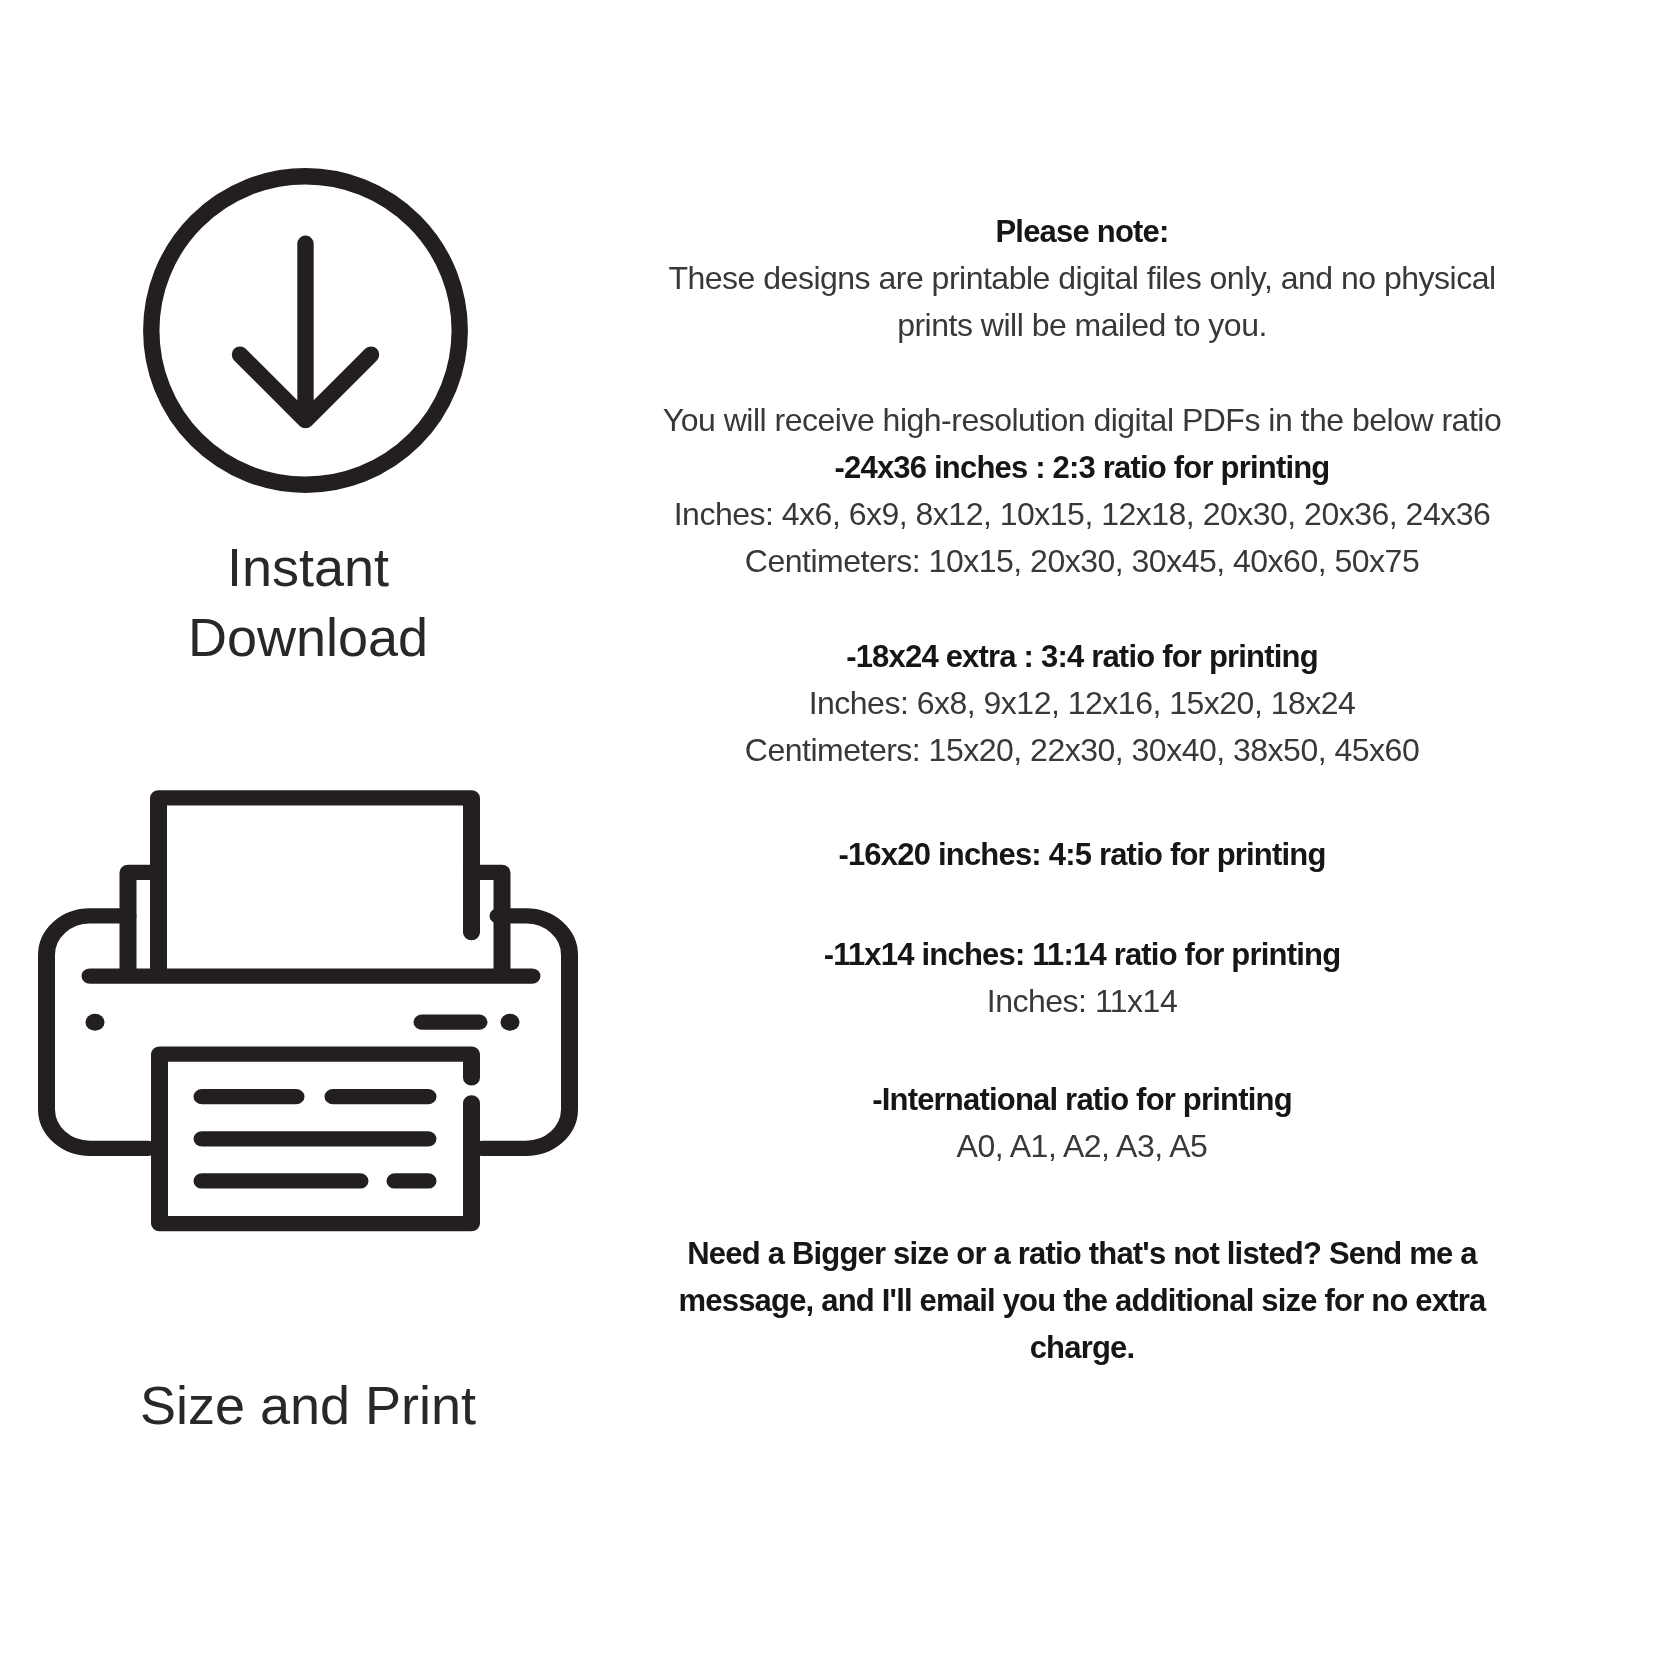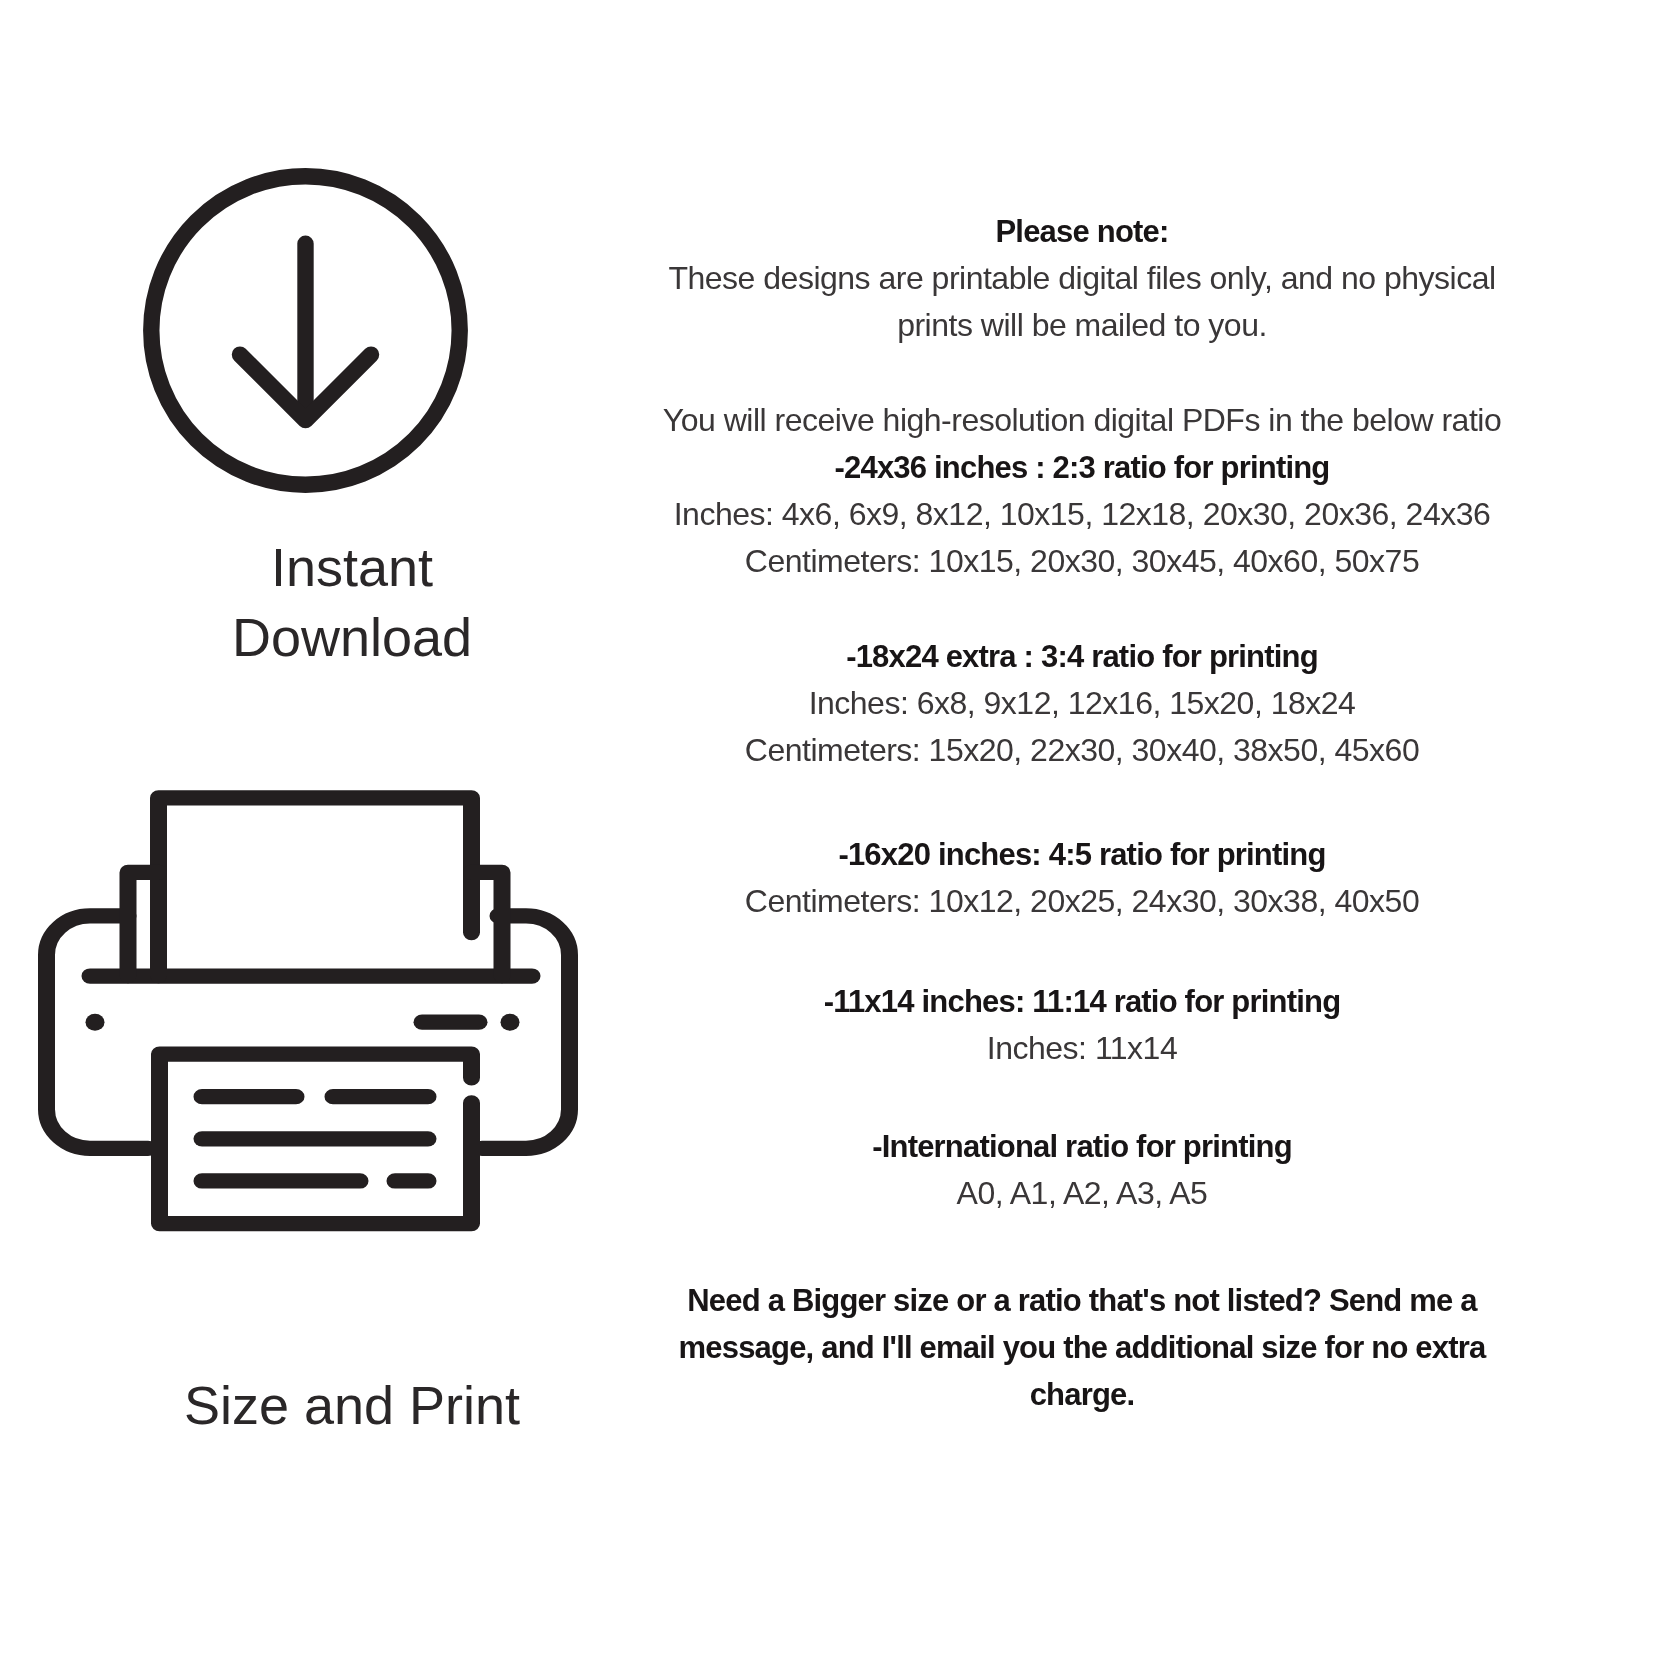--- a/index.html
+++ b/index.html
@@ -15,21 +15,20 @@
   
   .icon { position:absolute; }
   .dl-icon { left:132px; top:157px; width:347px; height:347px; }
   .printer-icon { left:38px; top:780px; width:540px; height:462px; }
   .left-label {
     position:absolute; left:0; width:616px;
     text-align:center;
     font-size:54px; line-height:70px; letter-spacing:0px;
     font-weight:400; color:#2a2728;
     white-space:nowrap;
-    margin-left:44px;
   }
   .dl-label { top:532px; }
   .print-label { top:1370px; }
   
   .right-col {
     position:absolute; left:602px; top:208px; width:960px;
     text-align:center;
   }
   .line { line-height:47px; white-space:nowrap; }
   .light { font-size:32px; font-weight:400; color:#3a3738; letter-spacing:-0.5px; }
@@ -106,21 +105,20 @@
     <div>
       <div class="line bold">-18x24 extra : 3:4 ratio for printing</div>
       <div class="line light">Inches: 6x8, 9x12, 12x16, 15x20, 18x24</div>
       <div class="line light">Centimeters: 15x20, 22x30, 30x40, 38x50, 45x60</div>
     </div>
 
     <div class="gap3"></div>
 
     <div>
       <div class="line bold">-16x20 inches: 4:5 ratio for printing</div>
-      <div class="line light">Centimeters: 10x12, 20x25, 24x30, 30x38, 40x50</div>
     </div>
 
     <div class="gap4"></div>
 
     <div>
       <div class="line bold">-11x14 inches: 11:14 ratio for printing</div>
       <div class="line light">Inches: 11x14</div>
     </div>
 
     <div class="gap5"></div>

